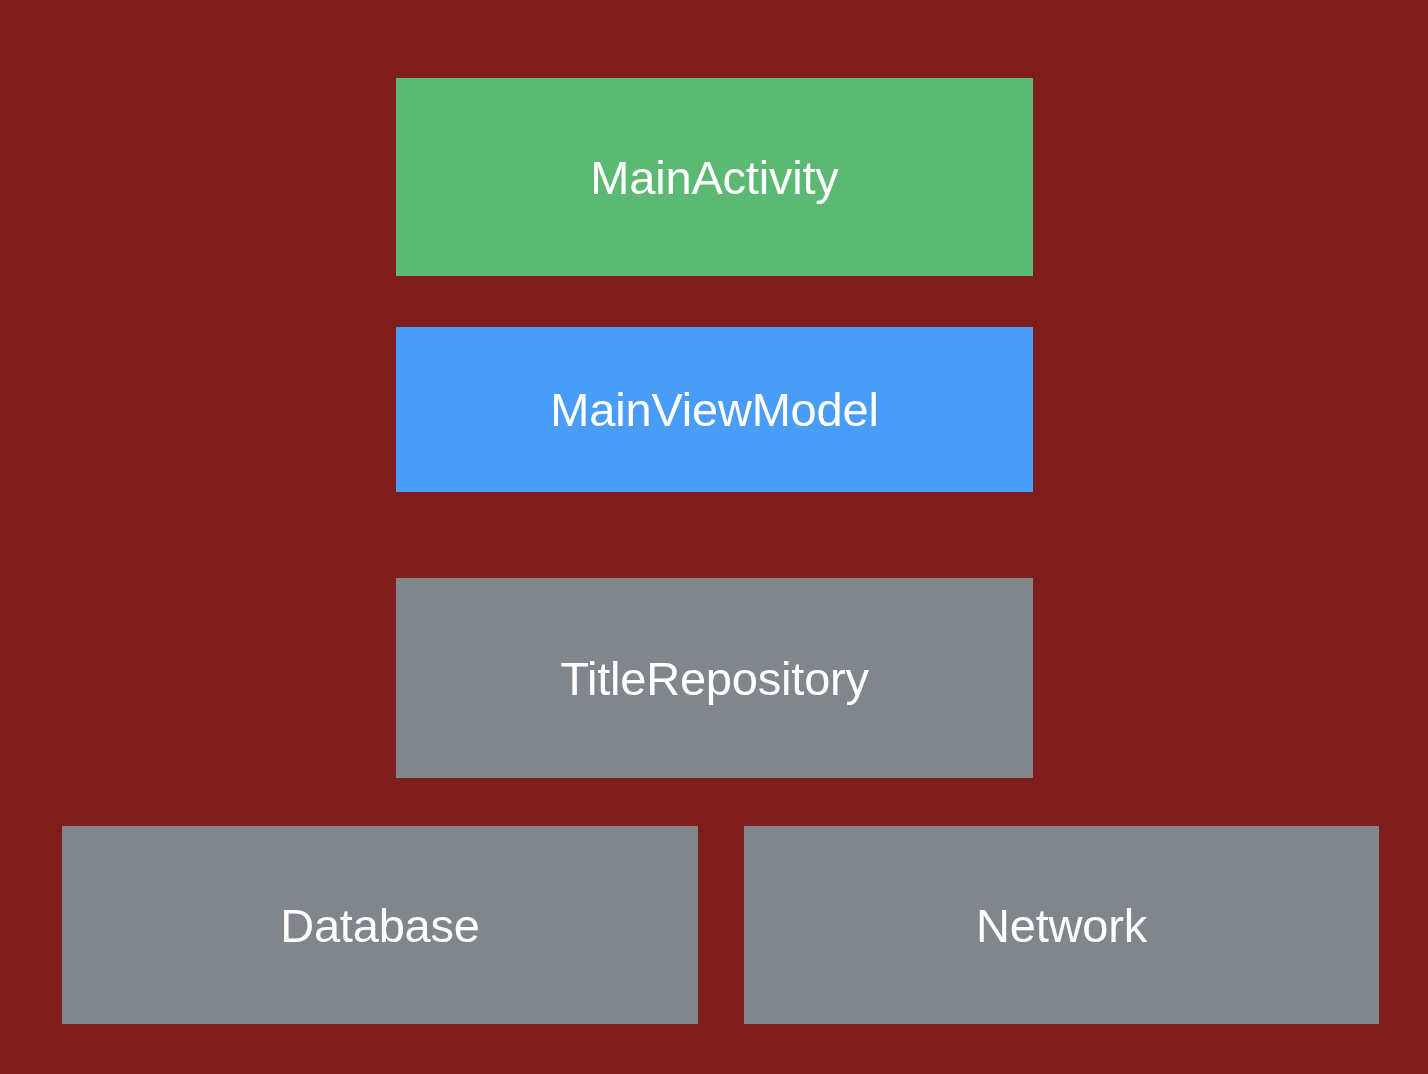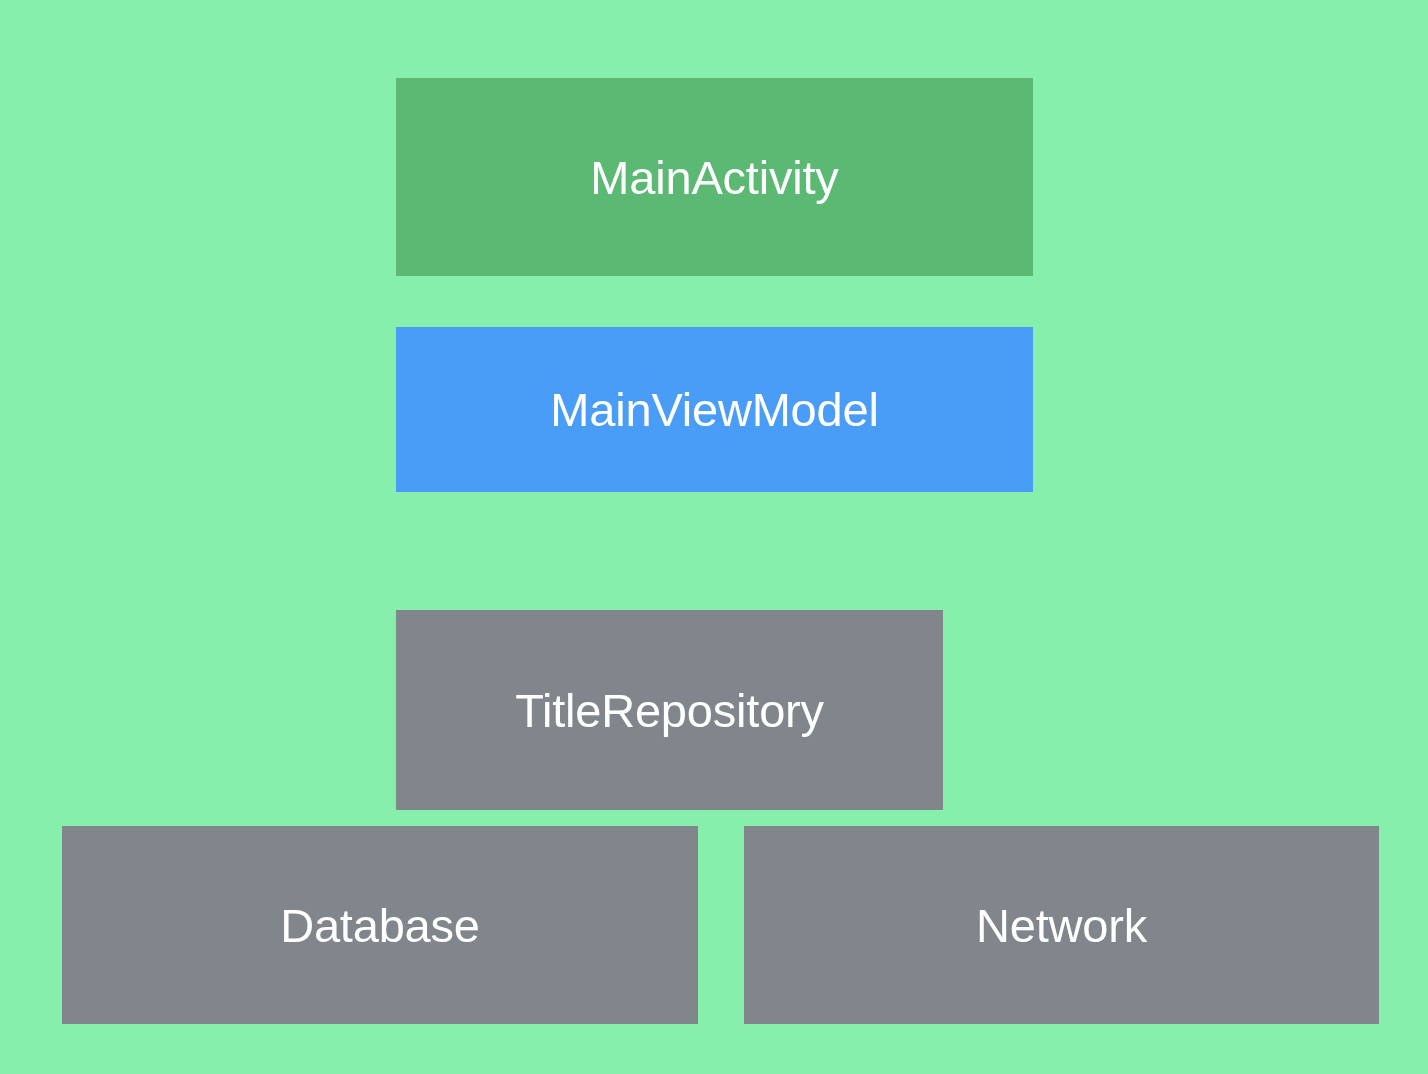--- a/index.html
+++ b/index.html
@@ -45,41 +45,41 @@
     height: 198px;
   }
   #node-main-view-model {
     left: 396px;
     top: 327px;
     width: 637px;
     height: 165px;
   }
   #node-title-repository {
     left: 396px;
-    top: 610px;
-    width: 547px;
+    top: 578px;
+    width: 637px;
     height: 200px;
   }
   #node-database {
     left: 62px;
     top: 826px;
     width: 636px;
     height: 198px;
   }
   #node-network {
     left: 744px;
     top: 826px;
     width: 635px;
     height: 198px;
   }
 </style>
 </head>
 <body style="background-color: rgb(255, 255, 255);">
 
-<div id="diagram-canvas" style="background-color: #86efac;">
+<div id="diagram-canvas" style="background-color: #7f1d1d;">
 
   <div class="node-box" id="node-main-activity" style="background-color: rgb(91, 185, 116);">
     <span class="node-label" style="color: rgb(255, 255, 255);">MainActivity</span>
   </div>
 
   <div class="node-box" id="node-main-view-model" style="background-color: rgb(74, 157, 246);">
     <span class="node-label" style="color: rgb(255, 255, 255);">MainViewModel</span>
   </div>
 
   <div class="node-box" id="node-title-repository" style="background-color: rgb(128, 134, 139);">

